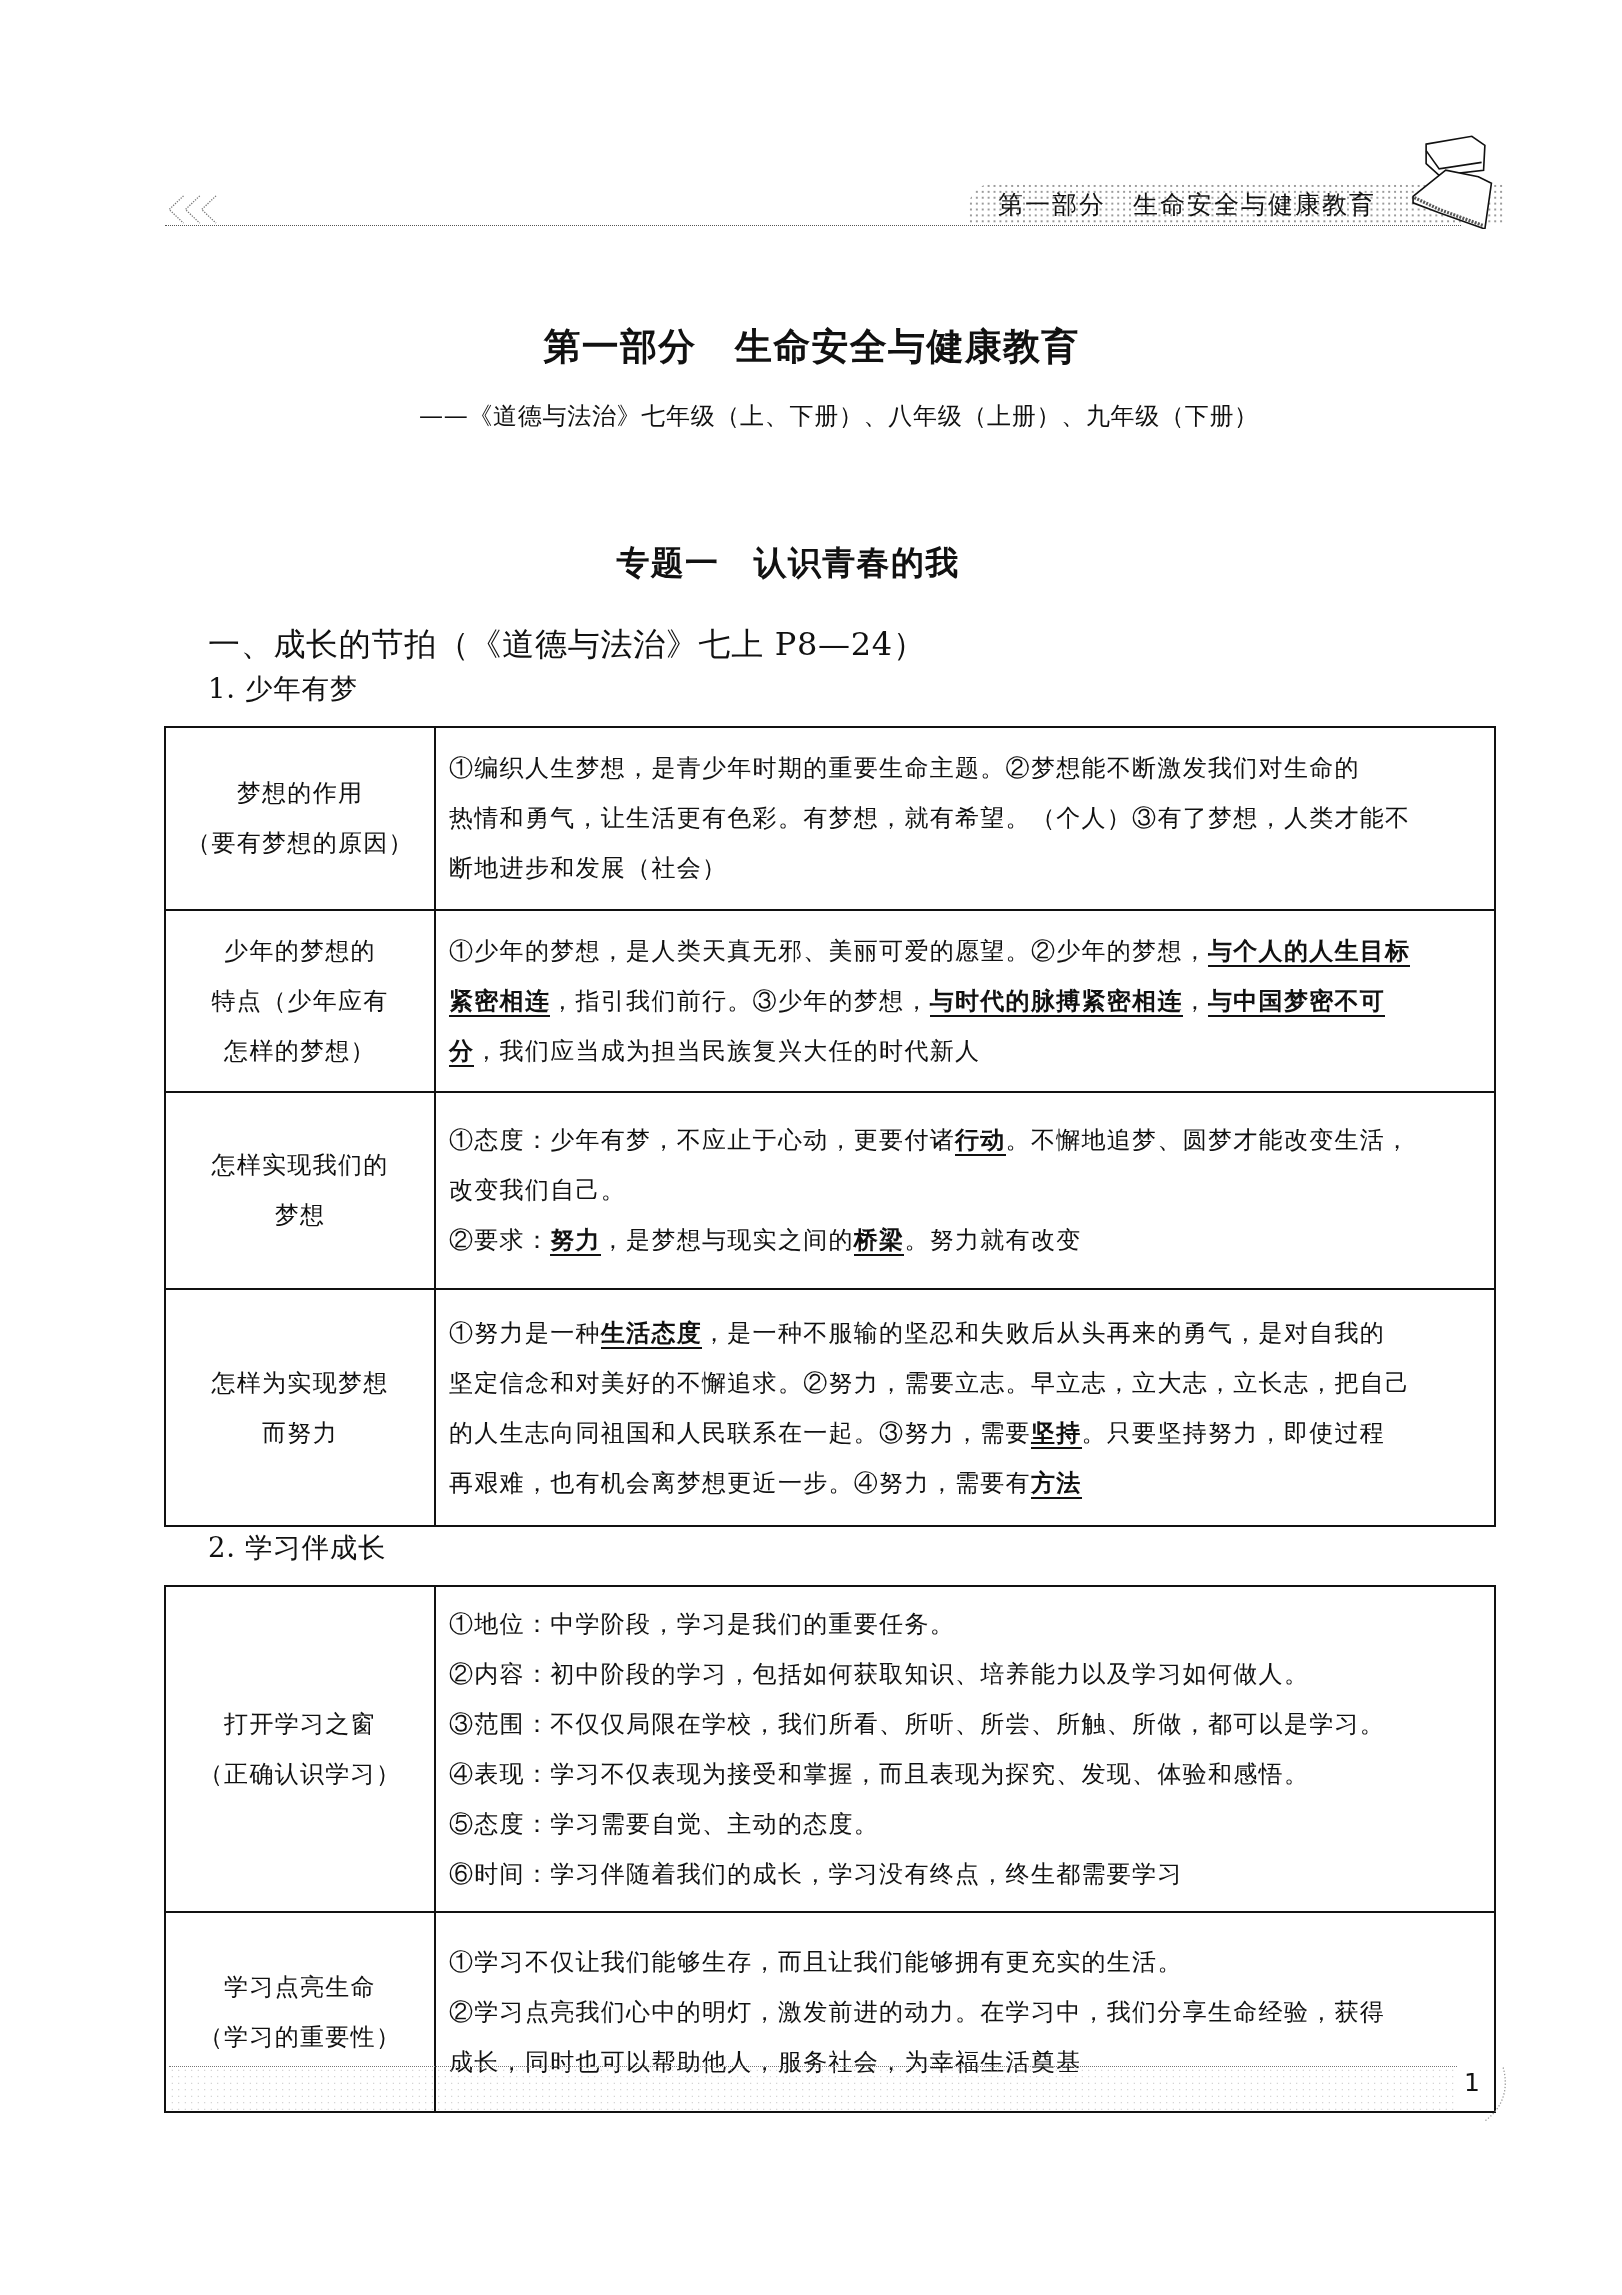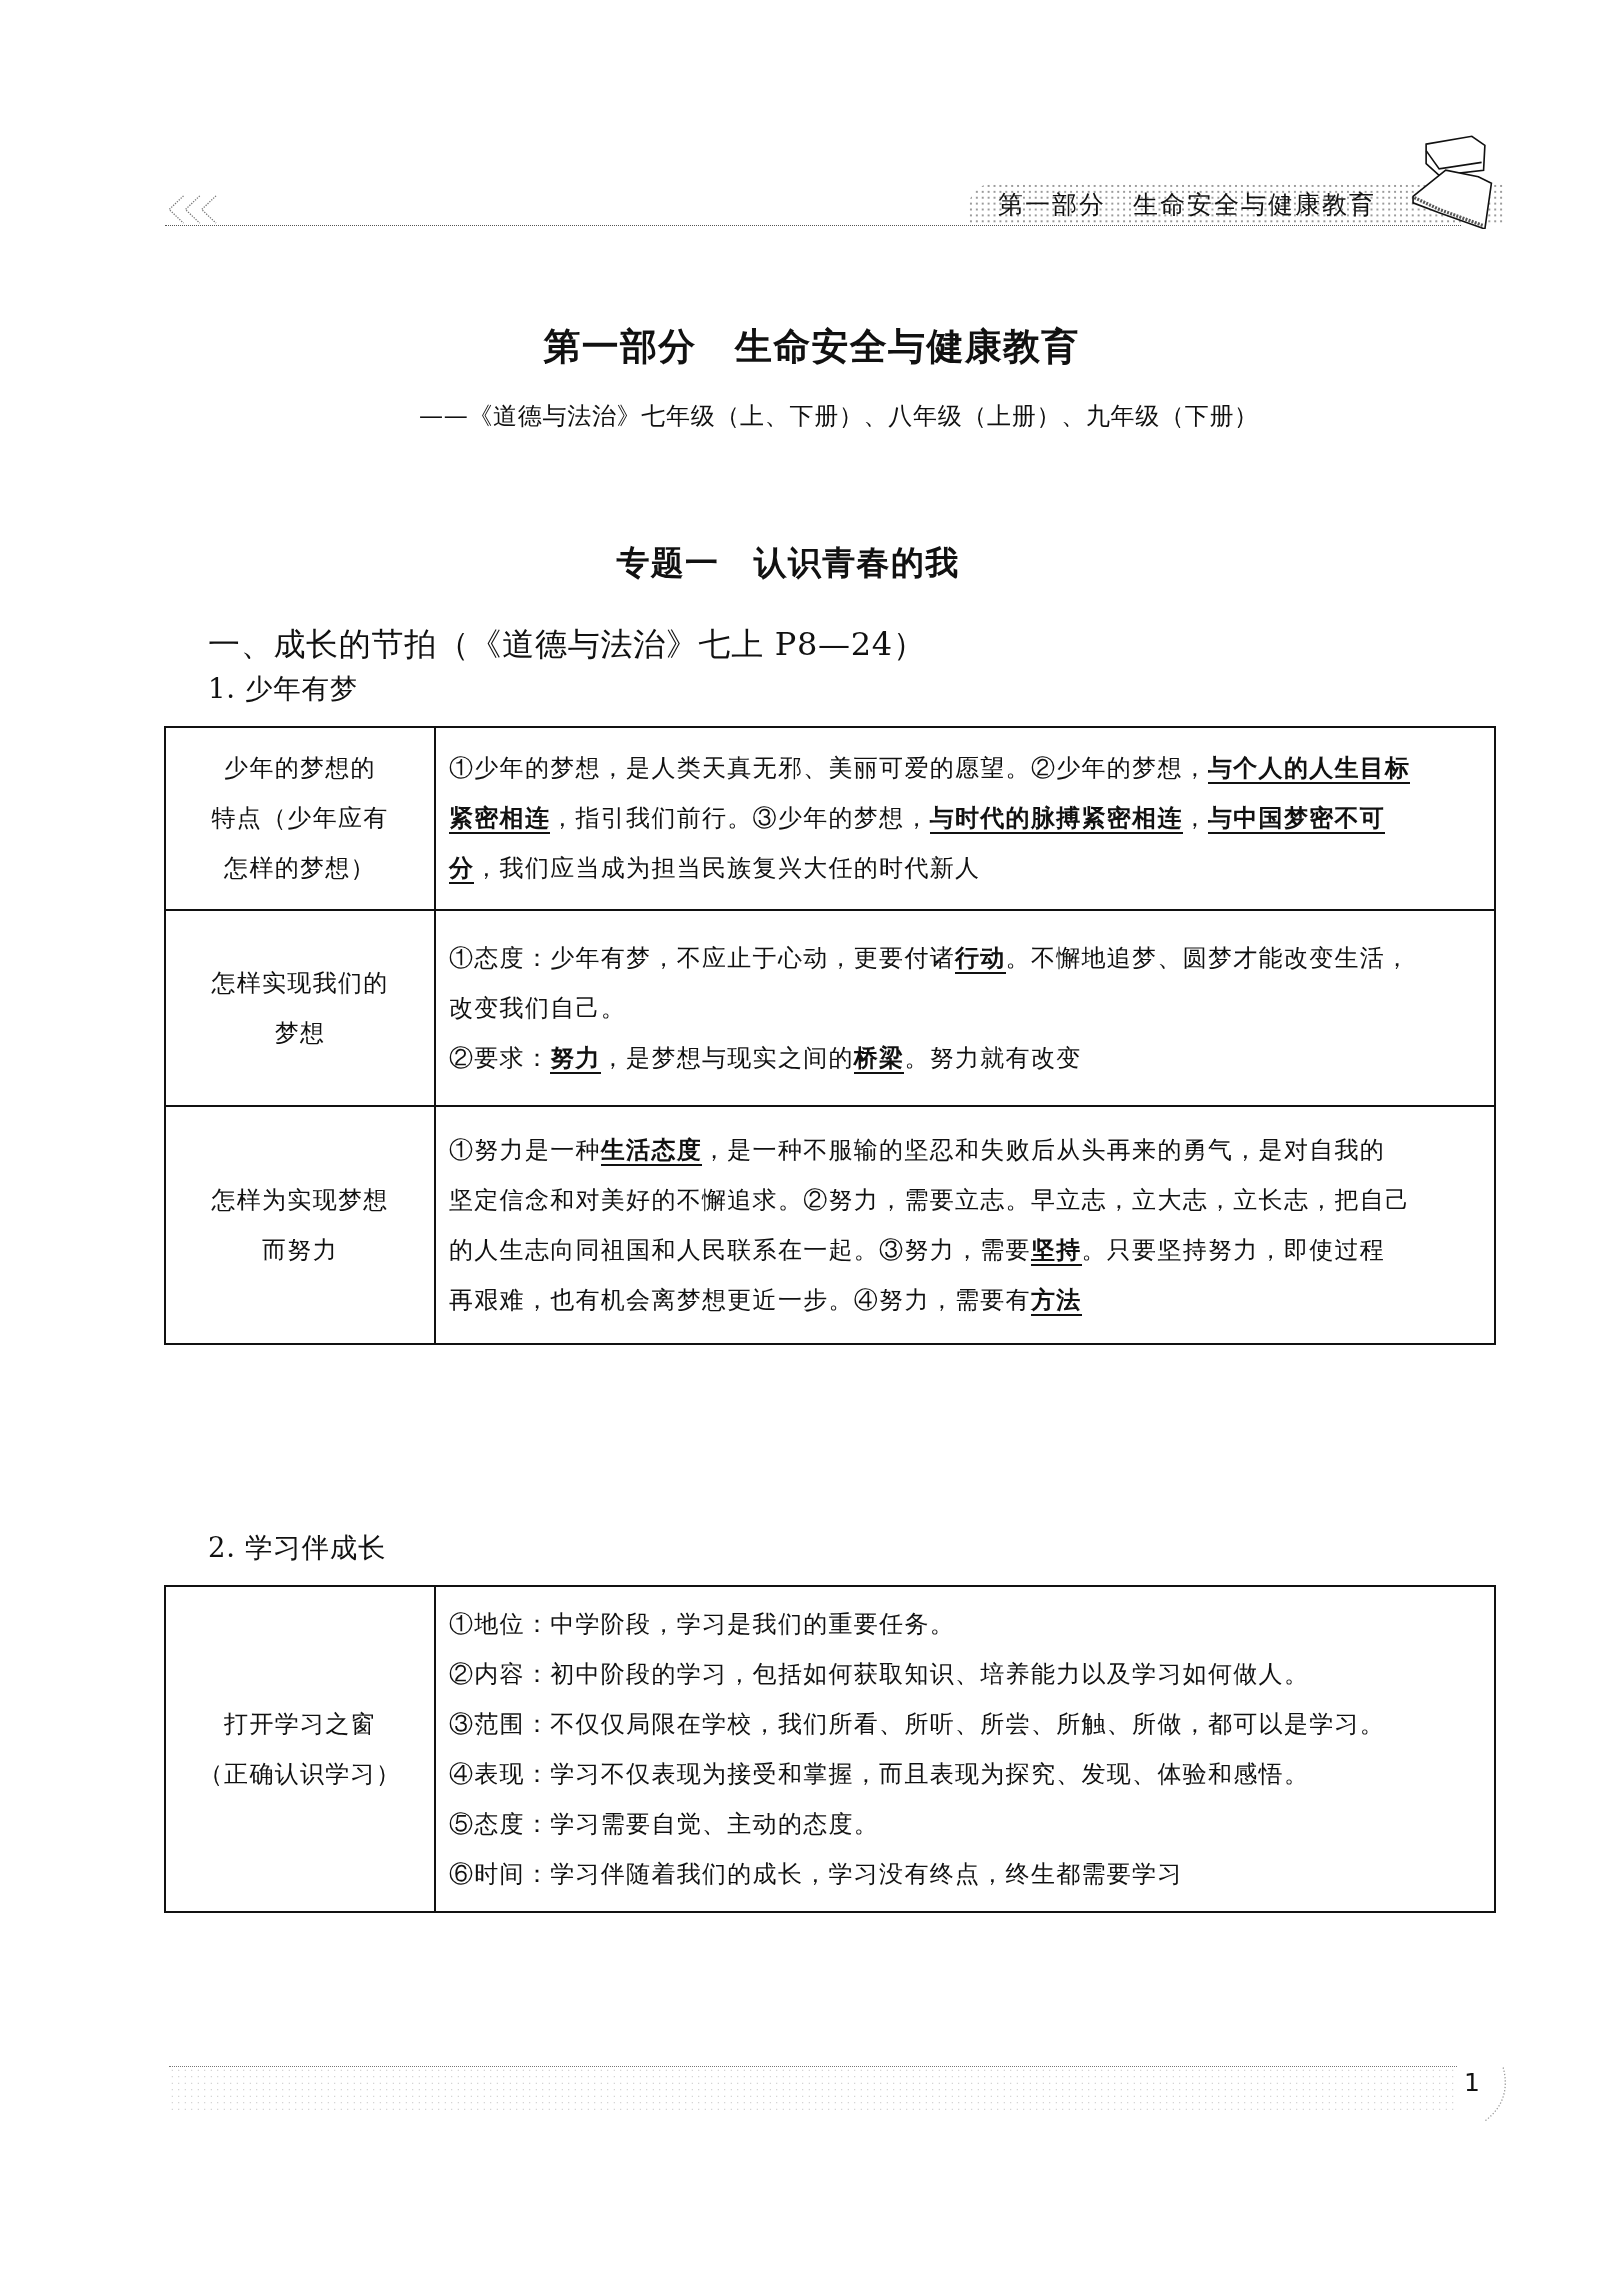--- a/index.html
+++ b/index.html
@@ -123,20 +123,31 @@
 </div>
 
 <div class="part-title">第一部分　生命安全与健康教育</div>
 <div class="part-subtitle">——《道德与法治》七年级（上、下册）、八年级（上册）、九年级（下册）</div>
 <div class="topic-title">专题一　认识青春的我</div>
 <div class="section-heading">一、成长的节拍（《道德与法治》七上 P8—24）</div>
 
 <div class="sub-heading sub1">1. 少年有梦</div>
 <table class="knowledge t1">
   <tbody>
+    <tr class="r-role">
+      <td class="label">
+          <div>梦想的作用</div>
+          <div>（要有梦想的原因）</div>
+        </td>
+      <td class="content">
+          <span class="line"><span>①编织人生梦想，是青少年时期的重要生命主题。②梦想能不断激发我们对生命的</span></span>
+          <span class="line"><span>热情和勇气，让生活更有色彩。有梦想，就有希望。（个人）③有了梦想，人类才能不</span></span>
+          <span class="line"><span>断地进步和发展（社会）</span></span>
+        </td>
+    </tr>
     <tr class="r-traits">
       <td class="label">
           <div>少年的梦想的</div>
           <div>特点（少年应有</div>
           <div>怎样的梦想）</div>
         </td>
       <td class="content">
           <span class="line"><span>①少年的梦想，是人类天真无邪、美丽可爱的愿望。②少年的梦想，</span><u class="key">与个人的人生目标</u></span>
           <span class="line"><u class="key">紧密相连</u><span>，指引我们前行。③少年的梦想，</span><u class="key">与时代的脉搏紧密相连</u><span>，</span><u class="key">与中国梦密不可</u></span>
           <span class="line"><u class="key">分</u><span>，我们应当成为担当民族复兴大任的时代新人</span></span>
@@ -178,20 +189,31 @@
         </td>
       <td class="content">
           <span class="line"><span>①地位：中学阶段，学习是我们的重要任务。</span></span>
           <span class="line"><span>②内容：初中阶段的学习，包括如何获取知识、培养能力以及学习如何做人。</span></span>
           <span class="line"><span>③范围：不仅仅局限在学校，我们所看、所听、所尝、所触、所做，都可以是学习。</span></span>
           <span class="line"><span>④表现：学习不仅表现为接受和掌握，而且表现为探究、发现、体验和感悟。</span></span>
           <span class="line"><span>⑤态度：学习需要自觉、主动的态度。</span></span>
           <span class="line"><span>⑥时间：学习伴随着我们的成长，学习没有终点，终生都需要学习</span></span>
         </td>
     </tr>
+    <tr class="r-light">
+      <td class="label">
+          <div>学习点亮生命</div>
+          <div>（学习的重要性）</div>
+        </td>
+      <td class="content">
+          <span class="line"><span>①学习不仅让我们能够生存，而且让我们能够拥有更充实的生活。</span></span>
+          <span class="line"><span>②学习点亮我们心中的明灯，激发前进的动力。在学习中，我们分享生命经验，获得</span></span>
+          <span class="line"><span>成长，同时也可以帮助他人，服务社会，为幸福生活奠基</span></span>
+        </td>
+    </tr>
   </tbody>
 </table>
 
 <div class="footer-band"></div>
 <div class="page-number">1</div>
 <svg class="page-curl" viewBox="0 0 60 100">
   <path d="M48 10 C56 40 50 70 20 92" fill="none" stroke="#999" stroke-width="2" stroke-dasharray="2 3"></path>
 </svg>
 
 

